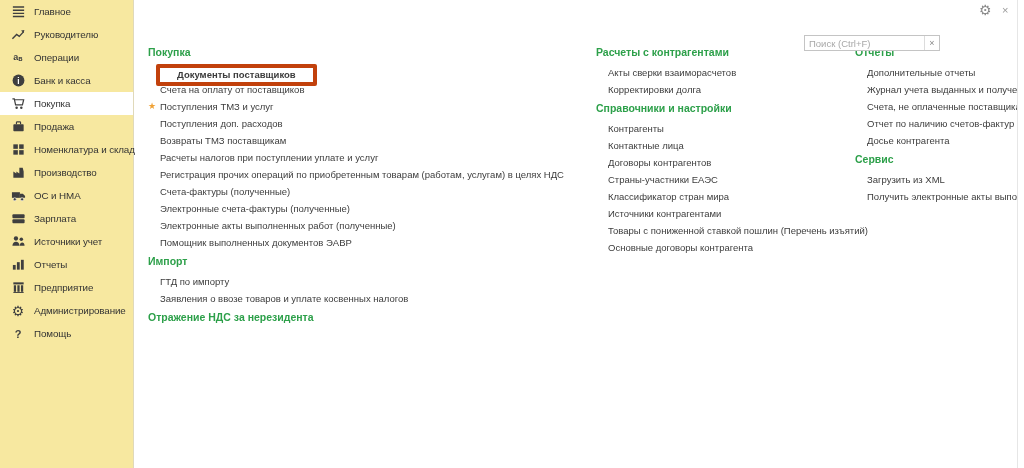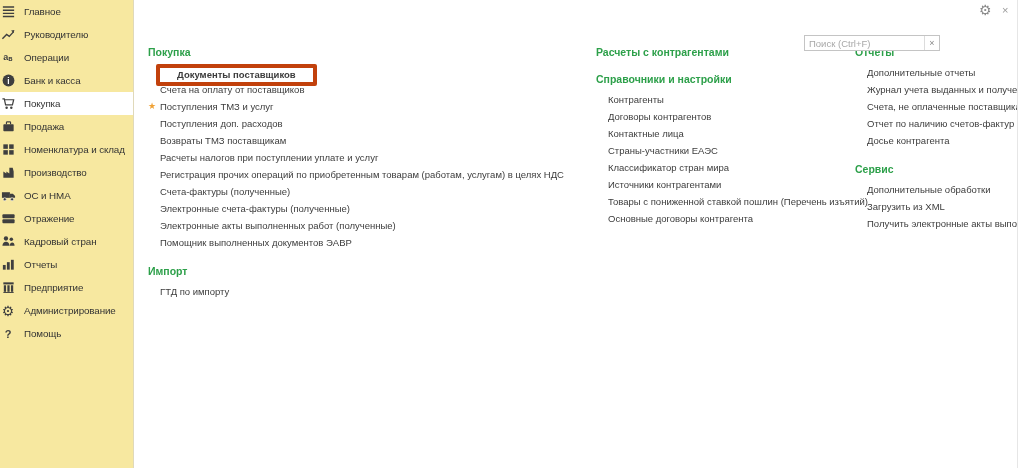--- a/index.html
+++ b/index.html
@@ -8,40 +8,40 @@
     position:relative; width:1024px; height:468px; overflow:hidden;
     background:#fff; font-family:"Liberation Sans","DejaVu Sans",sans-serif;
     color:#3c3c3c;
   }
   
   #sidebar {
     position:absolute; left:0; top:0; width:134px; height:468px;
     background:var(--yellow,#f7e8a0); border-right:1px solid #e0d9ba;
   }
   .sb-item {
-    display:flex; align-items:center; height:23px; 
+    display:flex; align-items:center; height:23px; padding-left:10px;
     cursor:default;
   }
   .sb-item.selected { background:#ffffff; }
   .sb-ic {
     width:16px; height:16px; display:inline-flex; align-items:center;
     justify-content:center; margin-right:8px; flex:0 0 16px; color:#3f3f3f;
   }
   .sb-ic svg { display:block; }
   .sb-label { font-size:9.8px; white-space:nowrap; color:#333; letter-spacing:-0.1px; }
   .ic-glyph { font-size:14px; line-height:14px; color:#3f3f3f; }
   .ic-glyph.q { font-size:11px; font-weight:bold; }
   .ic-glyph.op { font-size:9px; font-weight:bold; }
   .ic-glyph.op small { font-size:7px; vertical-align:-1px; }
   
   .menu-col { position:absolute; top:46px; }
   #col-1 { left:148px; width:414px; }
   #col-2 { left:596px; width:288px; }
   #col-3 { left:855px; width:162px; overflow:hidden; }
-  .section + .section { margin-top:14px; }
+  .section + .section { margin-top:4px; }
   .sec-title {
     font-size:10.5px; font-weight:bold; color:var(--green,#2da04a);
     line-height:13px; white-space:nowrap;
   }
   .sec-items { margin-top:5px; padding-left:12px; }
   .menu-item {
     position:relative; height:17px; line-height:17px; font-size:9.5px;
     white-space:nowrap; color:#3c3c3c; cursor:pointer;
   }
   .mi-label.bold { font-weight:bold; }
@@ -171,34 +171,34 @@
         </span>
         <span class="sb-label">ОС и НМА</span>
       </div>
       <div class="sb-item">
         <span class="sb-ic">
           <svg width="15" height="15" viewBox="0 0 16 16">
             <rect x="1.5" y="3.5" width="13" height="4.2" rx="1" fill="#3f3f3f"></rect>
             <rect x="1.5" y="8.8" width="13" height="4.2" rx="1" fill="#3f3f3f"></rect>
           </svg>
         </span>
-        <span class="sb-label">Отражение</span>
+        <span class="sb-label">Зарплата</span>
       </div>
       <div class="sb-item">
         <span class="sb-ic">
           <svg width="15" height="15" viewBox="0 0 16 16">
             <g fill="#3f3f3f">
               <circle cx="5.3" cy="4.8" r="2.3"></circle>
               <path d="M1.5 12.5c.2-2.6 1.7-4.2 3.8-4.2s3.6 1.6 3.8 4.2z"></path>
               <circle cx="11" cy="5.5" r="1.9"></circle>
               <path d="M9.3 12.5c.2-2.2 1.2-3.5 2.7-3.5 1.4 0 2.3 1.2 2.5 3.5z"></path>
             </g>
           </svg>
         </span>
-        <span class="sb-label">Кадровый стран</span>
+        <span class="sb-label">Источники учет</span>
       </div>
       <div class="sb-item">
         <span class="sb-ic">
           <svg width="15" height="15" viewBox="0 0 16 16">
             <g fill="#3f3f3f">
               <rect x="2" y="8.5" width="3" height="5"></rect>
               <rect x="6.3" y="5.5" width="3" height="8"></rect>
               <rect x="10.6" y="3" width="3" height="10.5"></rect>
             </g>
           </svg>
@@ -247,35 +247,41 @@
           <div class="menu-item"><span class="mi-label">Счета-фактуры (полученные)</span></div>
           <div class="menu-item"><span class="mi-label">Электронные счета-фактуры (полученные)</span></div>
           <div class="menu-item"><span class="mi-label">Электронные акты выполненных работ (полученные)</span></div>
           <div class="menu-item"><span class="mi-label">Помощник выполненных документов ЭАВР</span></div>
         </div>
       </div>
       <div class="section">
         <div class="sec-title">Импорт</div>
         <div class="sec-items">
           <div class="menu-item"><span class="mi-label">ГТД по импорту</span></div>
-        </div>
-      </div>
-      <div class="section">
+          <div class="menu-item"><span class="mi-label">Заявления о ввозе товаров и уплате косвенных налогов</span></div>
+        </div>
+      </div>
+      <div class="section">
+        <div class="sec-title">Отражение НДС за нерезидента</div>
       </div>
     </div>
   <div class="menu-col" id="col-2">
       <div class="section">
         <div class="sec-title">Расчеты с контрагентами</div>
+        <div class="sec-items">
+          <div class="menu-item"><span class="mi-label">Акты сверки взаиморасчетов</span></div>
+          <div class="menu-item"><span class="mi-label">Корректировки долга</span></div>
+        </div>
       </div>
       <div class="section">
         <div class="sec-title">Справочники и настройки</div>
         <div class="sec-items">
           <div class="menu-item"><span class="mi-label">Контрагенты</span></div>
+          <div class="menu-item"><span class="mi-label">Контактные лица</span></div>
           <div class="menu-item"><span class="mi-label">Договоры контрагентов</span></div>
-          <div class="menu-item"><span class="mi-label">Контактные лица</span></div>
           <div class="menu-item"><span class="mi-label">Страны-участники ЕАЭС</span></div>
           <div class="menu-item"><span class="mi-label">Классификатор стран мира</span></div>
           <div class="menu-item"><span class="mi-label">Источники контрагентами</span></div>
           <div class="menu-item"><span class="mi-label">Товары с пониженной ставкой пошлин (Перечень изъятий)</span></div>
           <div class="menu-item"><span class="mi-label">Основные договоры контрагента</span></div>
         </div>
       </div>
     </div>
   <div class="menu-col" id="col-3">
       <div class="section">
@@ -284,21 +290,20 @@
           <div class="menu-item"><span class="mi-label">Дополнительные отчеты</span></div>
           <div class="menu-item"><span class="mi-label">Журнал учета выданных и полученных</span></div>
           <div class="menu-item"><span class="mi-label">Счета, не оплаченные поставщикам</span></div>
           <div class="menu-item"><span class="mi-label">Отчет по наличию счетов-фактур полученных</span></div>
           <div class="menu-item"><span class="mi-label">Досье контрагента</span></div>
         </div>
       </div>
       <div class="section">
         <div class="sec-title">Сервис</div>
         <div class="sec-items">
-          <div class="menu-item"><span class="mi-label">Дополнительные обработки</span></div>
           <div class="menu-item"><span class="mi-label">Загрузить из XML</span></div>
           <div class="menu-item"><span class="mi-label">Получить электронные акты выполненных</span></div>
         </div>
       </div>
     </div>
 
   <div id="search-box">
     <input id="search-input" placeholder="Поиск (Ctrl+F)" style="">
     <div id="search-clear">×</div>
   </div>

